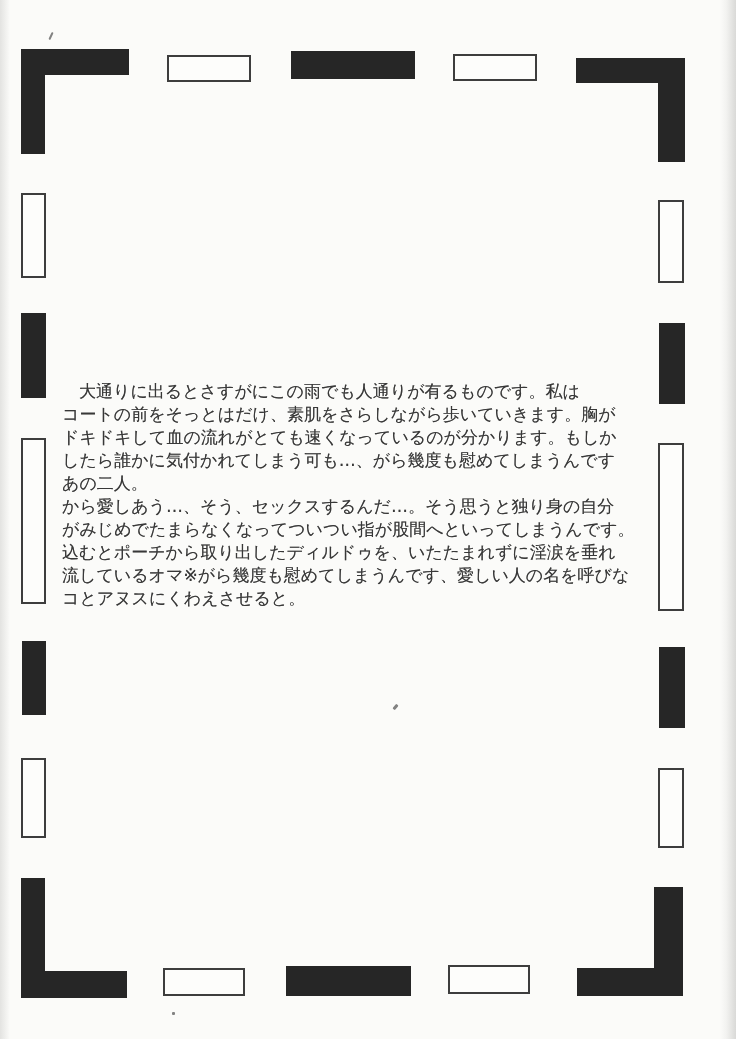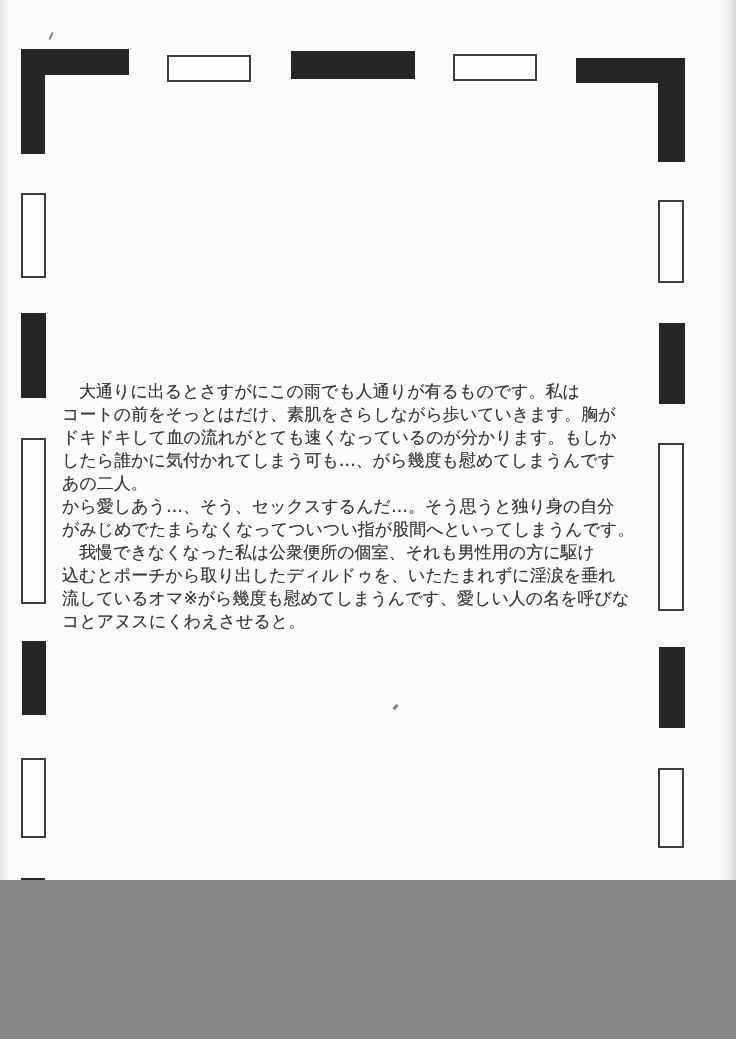--- a/index.html
+++ b/index.html
@@ -1,18 +1,18 @@
 <!DOCTYPE html>
 <html><head>
 <meta charset="utf-8">
 <style>
   html,body{margin:0;padding:0;background:#888;}
   .scan{
     position:relative;
-    width:736px;height:880px;
+    width:736px;height:1039px;
     background:#fbfbf9;
     overflow:hidden;
     font-family:"DejaVu Sans","Liberation Sans",sans-serif;
   }
   .edge{position:absolute;top:0;bottom:0;pointer-events:none;}
   .edge.left{left:0;width:10px;background:linear-gradient(to right,#e3e3e1,#fbfbf9);}
   .edge.right{right:0;width:16px;background:linear-gradient(to left,#d9d9d7,#f2f2f0 60%,#fbfbf9);}
   .shape{position:absolute;}
   .shape.black{background:#262626;}
   .shape.white{background:#fdfdfb;border:2px solid #3d3d3d;box-sizing:border-box;}
@@ -60,18 +60,17 @@
       <div class="shape speck" style="left: 172px; top: 1012px; width: 3px; height: 3px;"></div>
     </div>
   <div id="textblock" class="textblock">
       <div class="textline">　大通りに出るとさすがにこの雨でも人通りが有るものです。私は</div>
       <div class="textline">コートの前をそっとはだけ、素肌をさらしながら歩いていきます。胸が</div>
       <div class="textline">ドキドキして血の流れがとても速くなっているのが分かります。もしか</div>
       <div class="textline">したら誰かに気付かれてしまう可も…、がら幾度も慰めてしまうんです</div>
       <div class="textline">あの二人。</div>
       <div class="textline">から愛しあう…、そう、セックスするんだ…。そう思うと独り身の自分</div>
       <div class="textline">がみじめでたまらなくなってついつい指が股間へといってしまうんです。</div>
-      <div class="textline">　我慢できなくなった私は公衆便所の個室、それも男性用の方に駆け</div>
       <div class="textline">込むとポーチから取り出したディルドゥを、いたたまれずに淫涙を垂れ</div>
       <div class="textline">流しているオマ※がら幾度も慰めてしまうんです、愛しい人の名を呼びな</div>
       <div class="textline">コとアヌスにくわえさせると。</div>
     </div>
 </div>
 
 </body></html>

